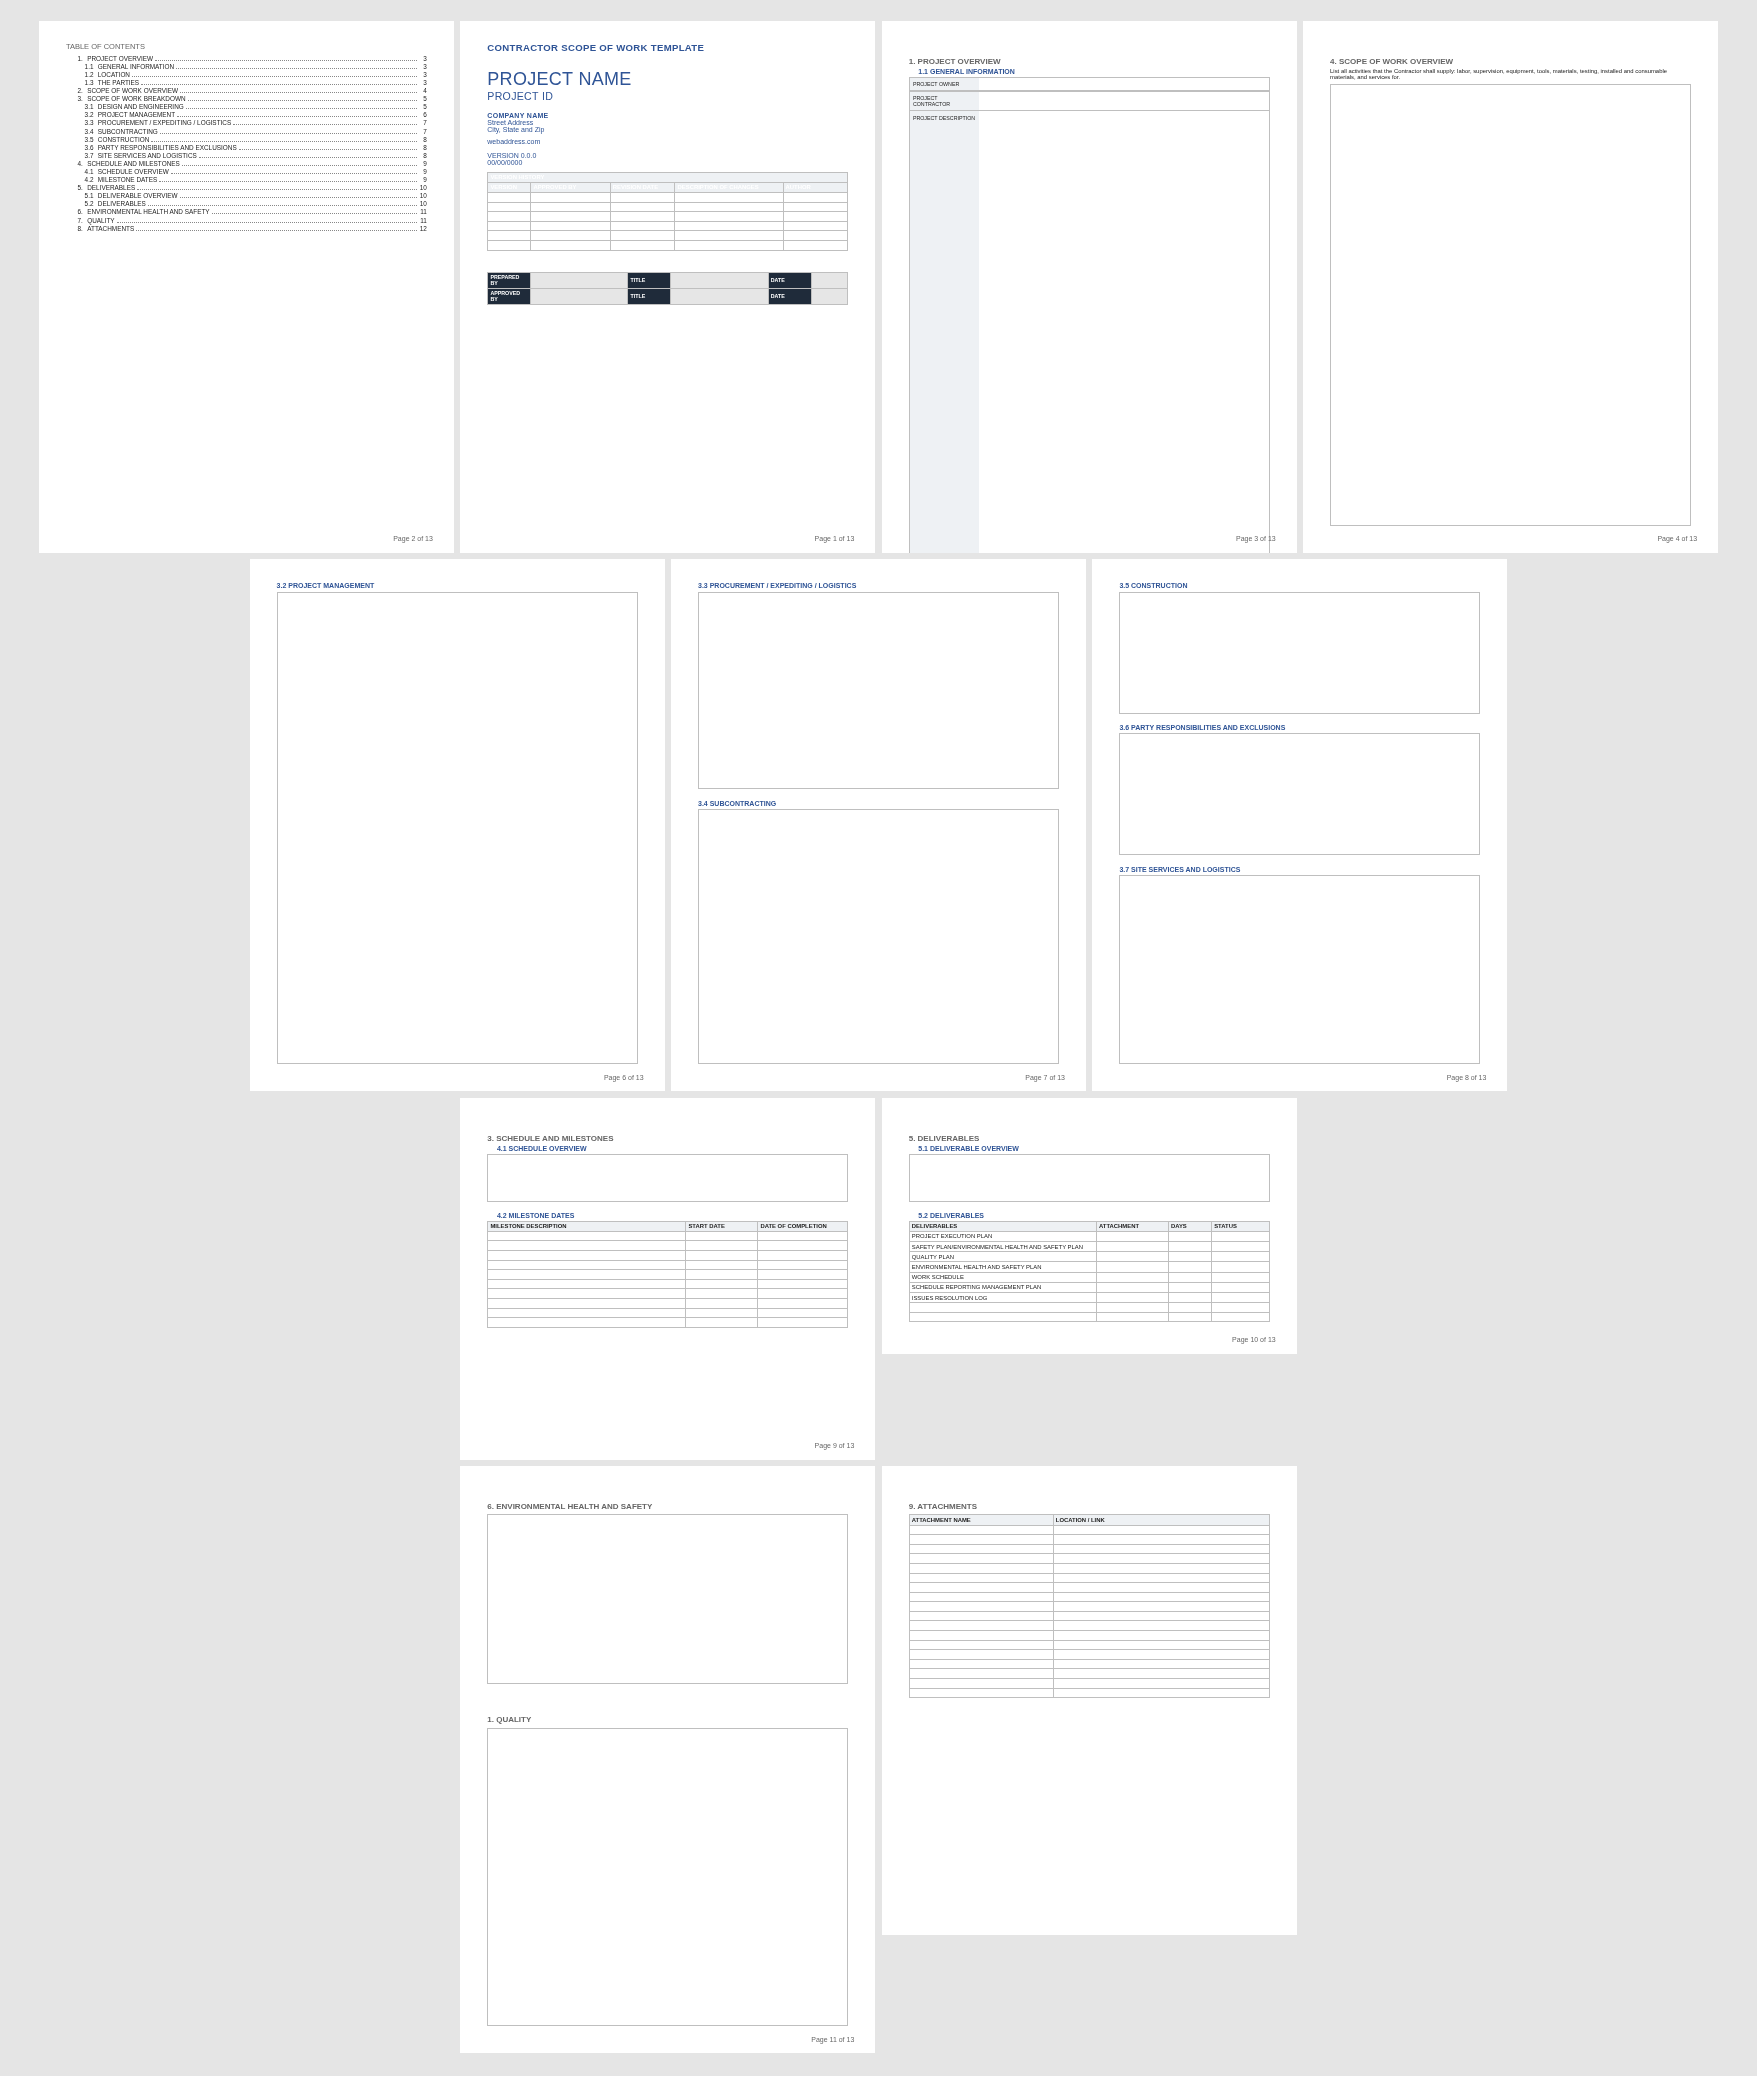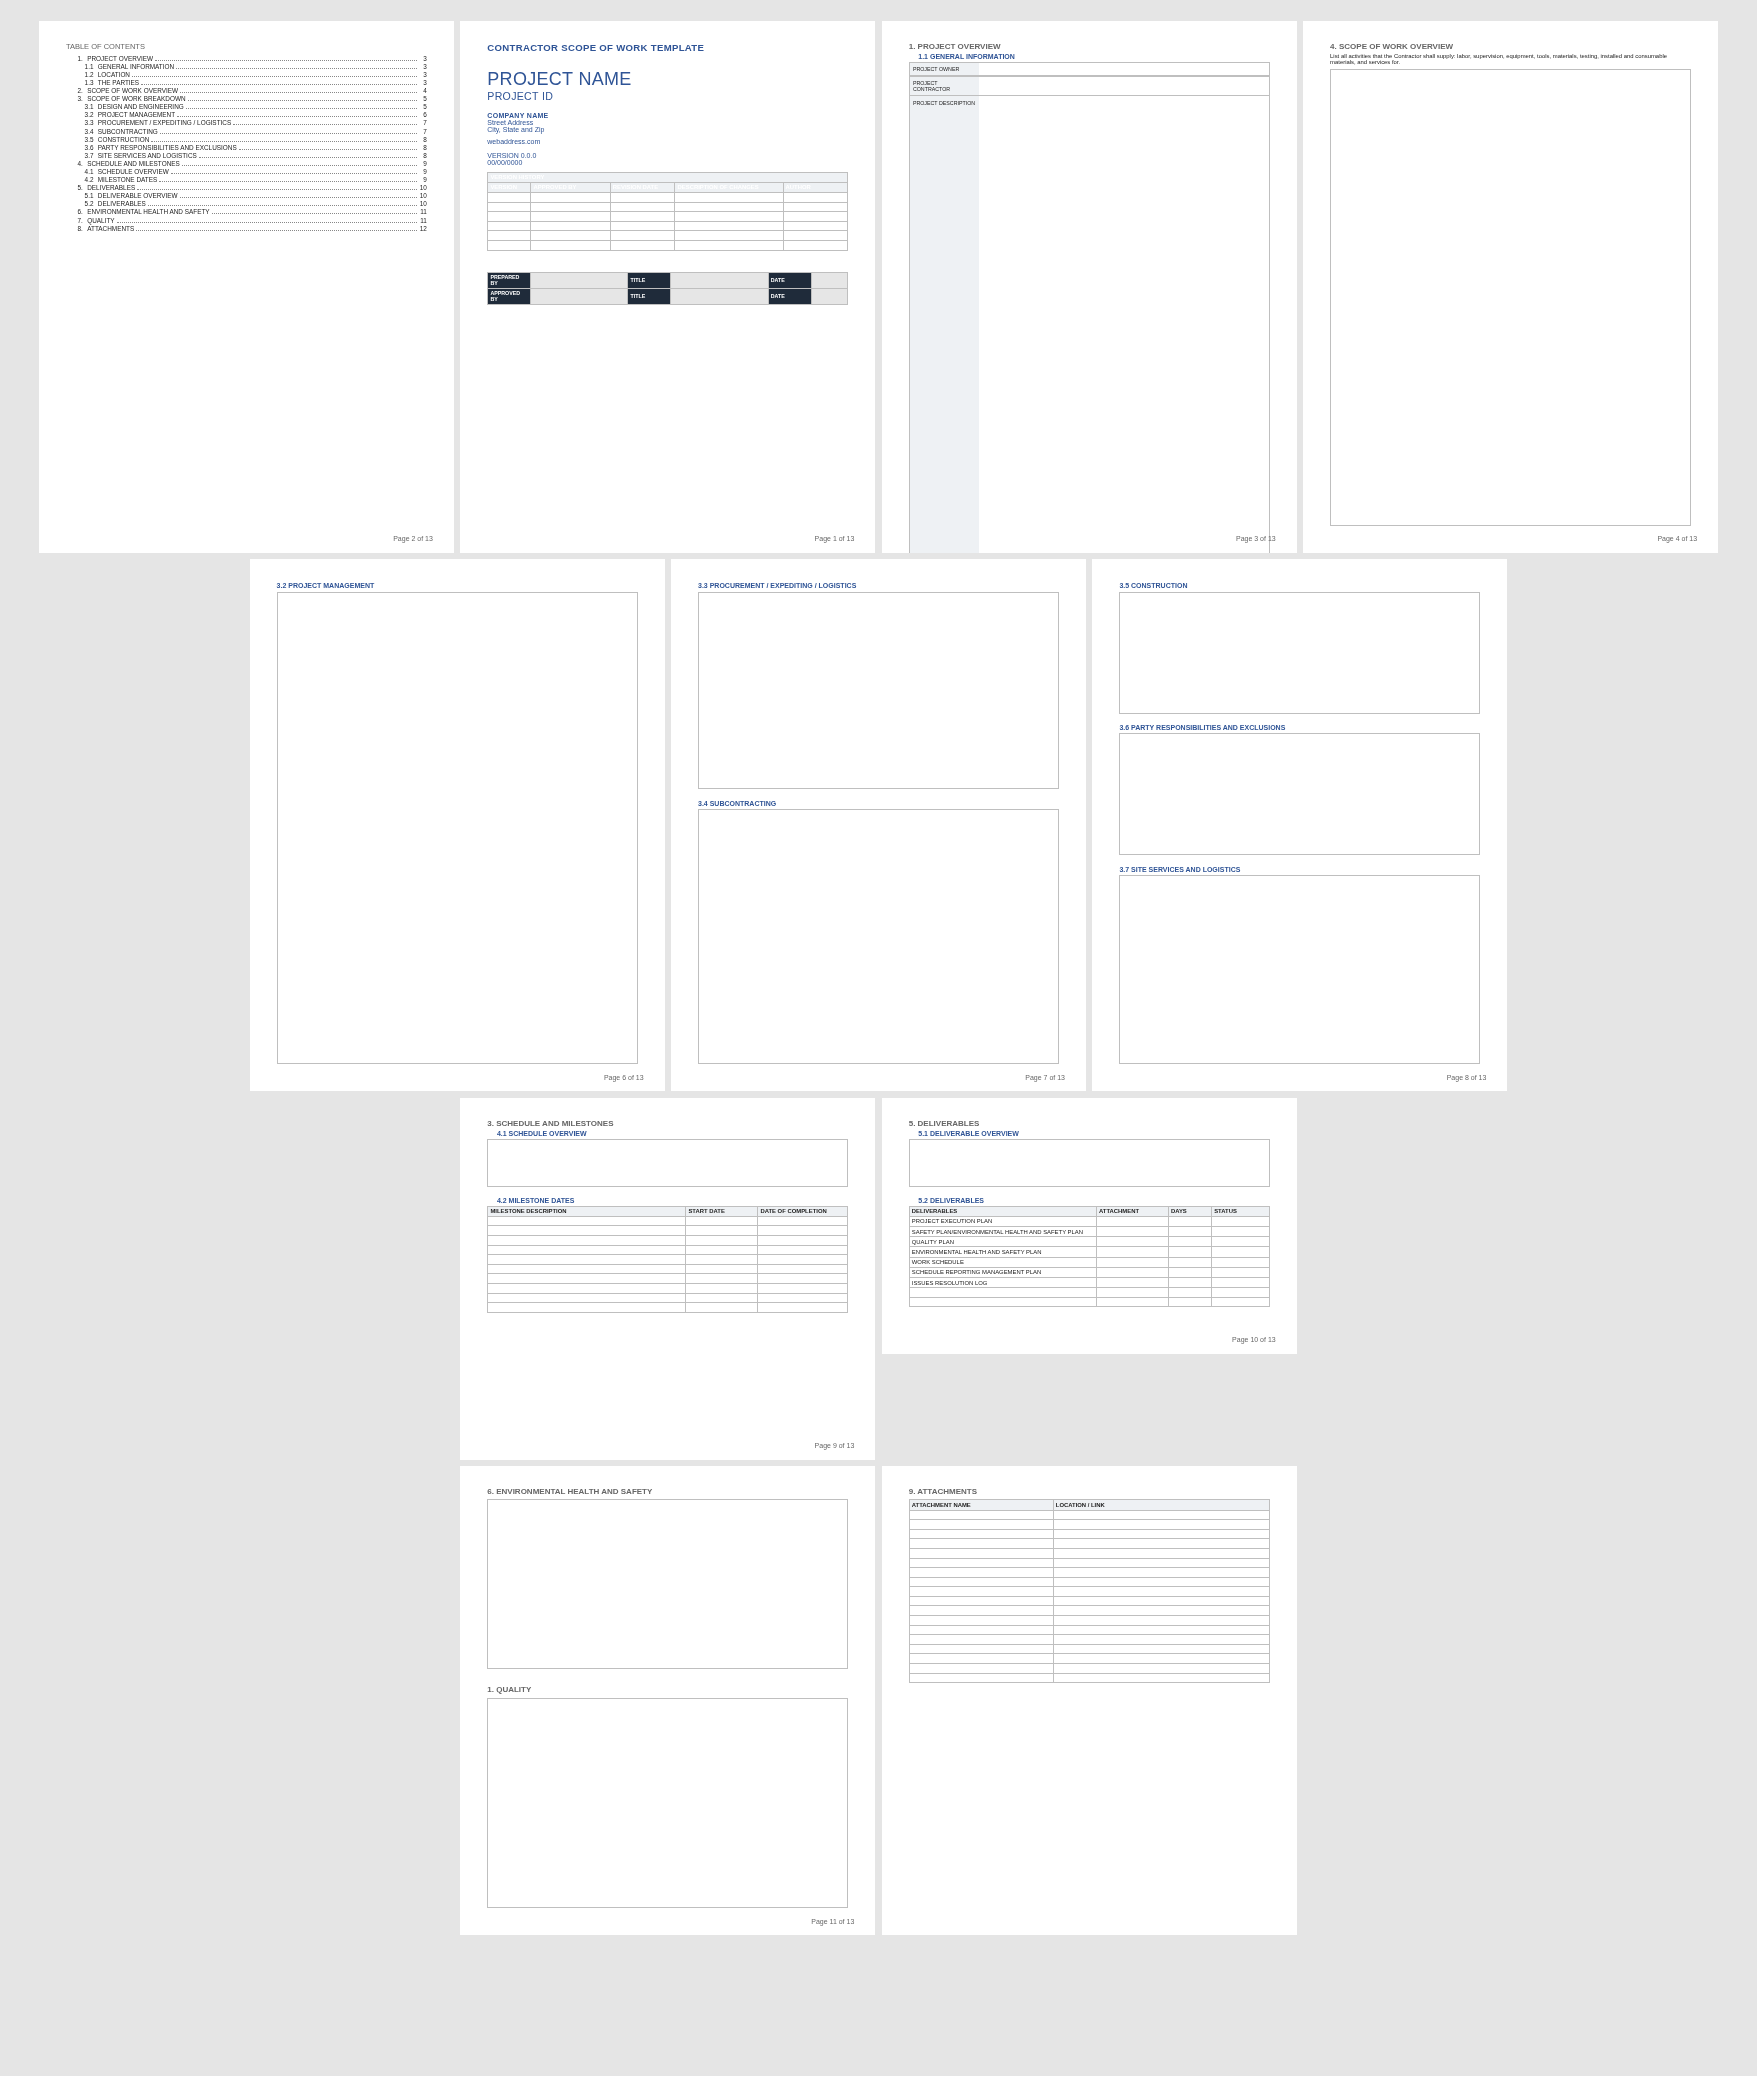--- a/index.html
+++ b/index.html
@@ -34,21 +34,21 @@
   }
   .tall { height:623px; }
   .footer {
     position:absolute; bottom:10.6px; right:21px;
     font-size:7px; color:var(--grey);
   }
   
   .h-accent  { color:var(--accent); font-weight:700; letter-spacing:0.3px; }
   .h-grey    { color:var(--grey); text-transform:uppercase; font-size:7.5px; }
   .h-sub     { color:var(--accent); font-size:7px; font-weight:600; margin:2.1px 0 2.1px 9.6px;}
-  .h-sec     { color:var(--grey); font-size:8px; font-weight:600; margin-top:0;}
+  .h-sec     { color:var(--grey); font-size:8px; font-weight:600; margin-top:15px;}
   .small     { font-size:7px; }
   .tiny      { font-size:5.9px; }
   .box       { border:0.5px solid var(--hairline); flex:1; }
   .bordered  { border:0.5px solid var(--hairline); }
   table.thin { width:100%; border-collapse:collapse; font-size:5.9px; }
   table.thin td, table.thin th {
     border:0.5px solid var(--hairline); padding:1.6px 2.1px; text-align:left;
     height:9.6px;
   }
   table.thin th { background:#eef1f4; font-weight:600; }
@@ -515,21 +515,21 @@
               <td></td>
             </tr>
           </tbody>
         </table>
       <div class="footer">Page 10 of 13</div>
     </div>
   </div>
 
   <div class="row2">
 
-    <div class="page" style="height:469px">
+    <div class="page" style="height:587px">
       <div class="h-sec">6.  ENVIRONMENTAL HEALTH AND SAFETY</div>
       <div class="bordered" style="height:170px;margin-top:3.2px"></div>
       <div style="height:16px"></div>
       <div class="h-sec">1.  QUALITY</div>
       <div class="bordered" style="flex:1;margin-top:3.2px"></div>
       <div class="footer">Page 11 of 13</div>
     </div>
 
     <div class="page" style="height:469px">
       <div class="h-sec">9.  ATTACHMENTS</div>

